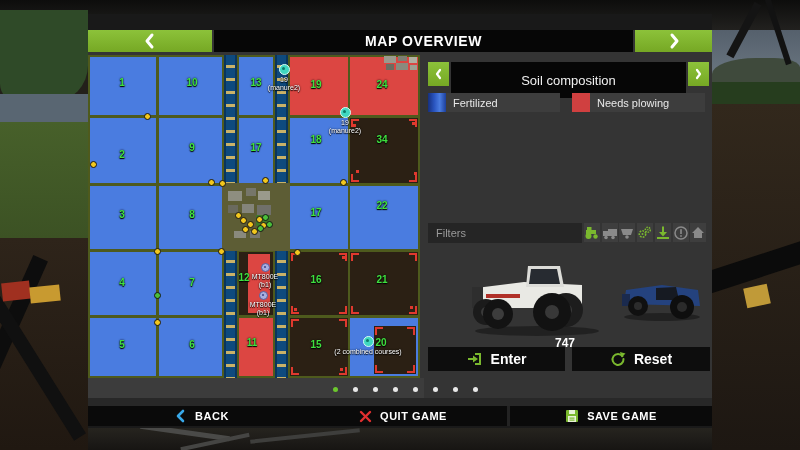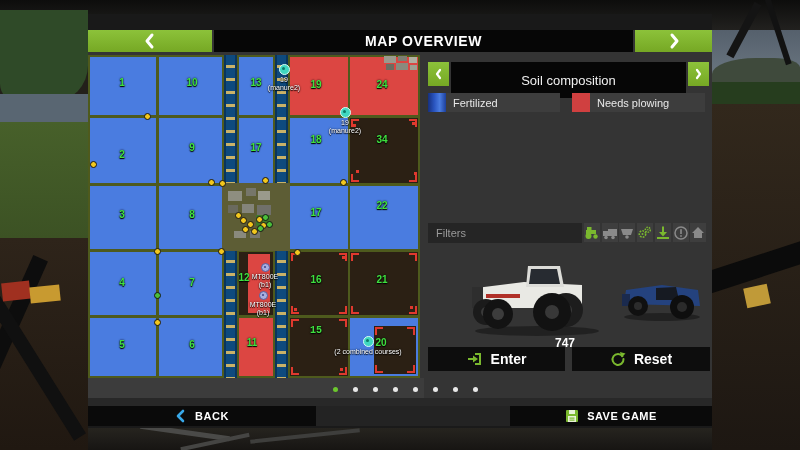--- a/index.html
+++ b/index.html
@@ -127,21 +127,21 @@
         <div style="position: absolute; left: 4px; top: 56px; width: 3px; height: 3px; background: rgb(224, 57, 46);"></div>
       </div>
       <span class="field-label" style="left: 228px; top: 224px;">16</span>
       <div class="field" style="position: absolute; left: 202px; top: 263px; width: 58px; height: 58px; background: rgb(43, 32, 20);">
         <div class="corner" style="top: 1px; left: 1px; border-top: 2px solid rgb(224, 57, 46); border-left: 2px solid rgb(224, 57, 46);"></div>
         <div class="corner" style="top: 1px; right: 1px; border-top: 2px solid rgb(224, 57, 46); border-right: 2px solid rgb(224, 57, 46);"></div>
         <div class="corner" style="bottom: 1px; left: 1px; border-bottom: 2px solid rgb(224, 57, 46); border-left: 2px solid rgb(224, 57, 46);"></div>
         <div class="corner" style="bottom: 1px; right: 1px; border-bottom: 2px solid rgb(224, 57, 46); border-right: 2px solid rgb(224, 57, 46);"></div>
         <div style="position: absolute; left: 50px; top: 50px; width: 3px; height: 3px; background: rgb(224, 57, 46);"></div>
       </div>
-      <span class="field-label" style="left: 228px; top: 275px; font-family: Liberation Mono, monospace;">15</span>
+      <span class="field-label" style="left: 228px; top: 289px;">15</span>
       <div class="field" style="position: absolute; left: 262px; top: 2px; width: 68px; height: 58px; background: rgb(220, 70, 66);"></div>
       <span class="field-label" style="left: 294px; top: 29px;">24</span>
       <div class="field" style="position: absolute; left: 262px; top: 63px; width: 68px; height: 65px; background: rgb(43, 32, 20);">
         <div class="corner" style="top: 1px; left: 1px; border-top: 2px solid rgb(224, 57, 46); border-left: 2px solid rgb(224, 57, 46);"></div>
         <div class="corner" style="top: 1px; right: 1px; border-top: 2px solid rgb(224, 57, 46); border-right: 2px solid rgb(224, 57, 46);"></div>
         <div class="corner" style="bottom: 1px; left: 1px; border-bottom: 2px solid rgb(224, 57, 46); border-left: 2px solid rgb(224, 57, 46);"></div>
         <div class="corner" style="bottom: 1px; right: 1px; border-bottom: 2px solid rgb(224, 57, 46); border-right: 2px solid rgb(224, 57, 46);"></div>
         <div style="position: absolute; left: 6px; top: 52px; width: 3px; height: 3px; background: rgb(224, 57, 46);"></div>
         <div style="position: absolute; left: 62px; top: 4px; width: 3px; height: 3px; background: rgb(224, 57, 46);"></div>
         <div style="position: absolute; left: 64px; top: 54px; width: 3px; height: 3px; background: rgb(224, 57, 46);"></div>
@@ -366,20 +366,27 @@
   </div>
 
   <div class="abs" style="left:0;top:384px;width:624px;height:8px;background:#282828;"></div>
   <div class="abs" style="left:0;top:392px;width:624px;height:20px;background:#232323;">
     <div class="footer-seg" style="left:0;width:228px;">
       <svg width="12" height="14" viewBox="0 0 12 14">
           <polyline points="8,2 3,7 8,12" fill="none" stroke="#38a8e8" stroke-width="2.6" stroke-linecap="round" stroke-linejoin="round"></polyline>
         </svg>
       <span class="footer-label">BACK</span>
     </div>
+    <div class="footer-seg" style="left:211px;width:208px;">
+      <svg width="13" height="13" viewBox="0 0 13 13">
+          <line x1="2" y1="2" x2="11" y2="11" stroke="#e23030" stroke-width="2.4" stroke-linecap="round"></line>
+          <line x1="11" y1="2" x2="2" y2="11" stroke="#e23030" stroke-width="2.4" stroke-linecap="round"></line>
+        </svg>
+      <span class="footer-label">QUIT GAME</span>
+    </div>
     <div class="footer-seg" style="left:422px;width:202px;">
       <svg width="14" height="14" viewBox="0 0 14 14">
         <rect x="1" y="1" width="12" height="12" rx="1" fill="#7ab82e"></rect>
         <rect x="4" y="1" width="6" height="4" fill="#e8f2d8"></rect>
         <rect x="3" y="7" width="8" height="6" fill="#e8f2d8"></rect>
         <rect x="4.5" y="8.5" width="5" height="1.2" fill="#7ab82e"></rect>
           <rect x="4.5" y="10.5" width="5" height="1.2" fill="#7ab82e"></rect>
       </svg>
       <span class="footer-label">SAVE GAME</span>
     </div>

